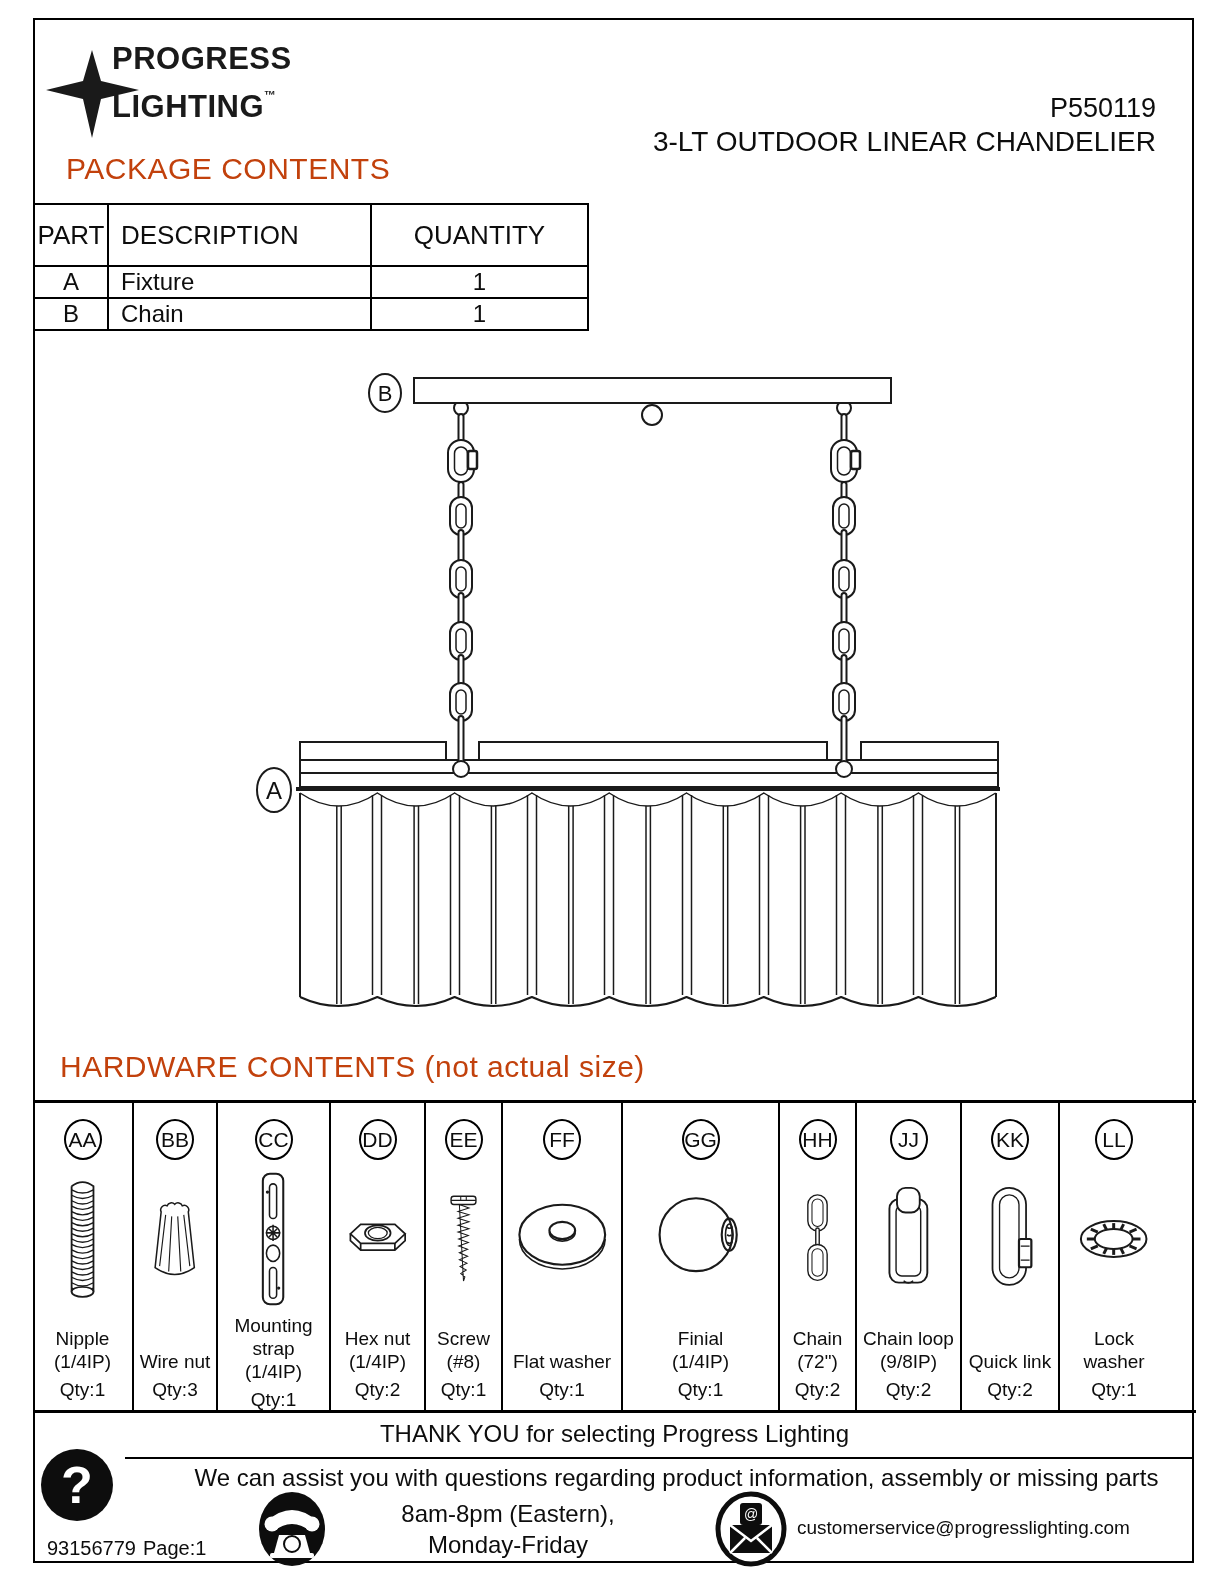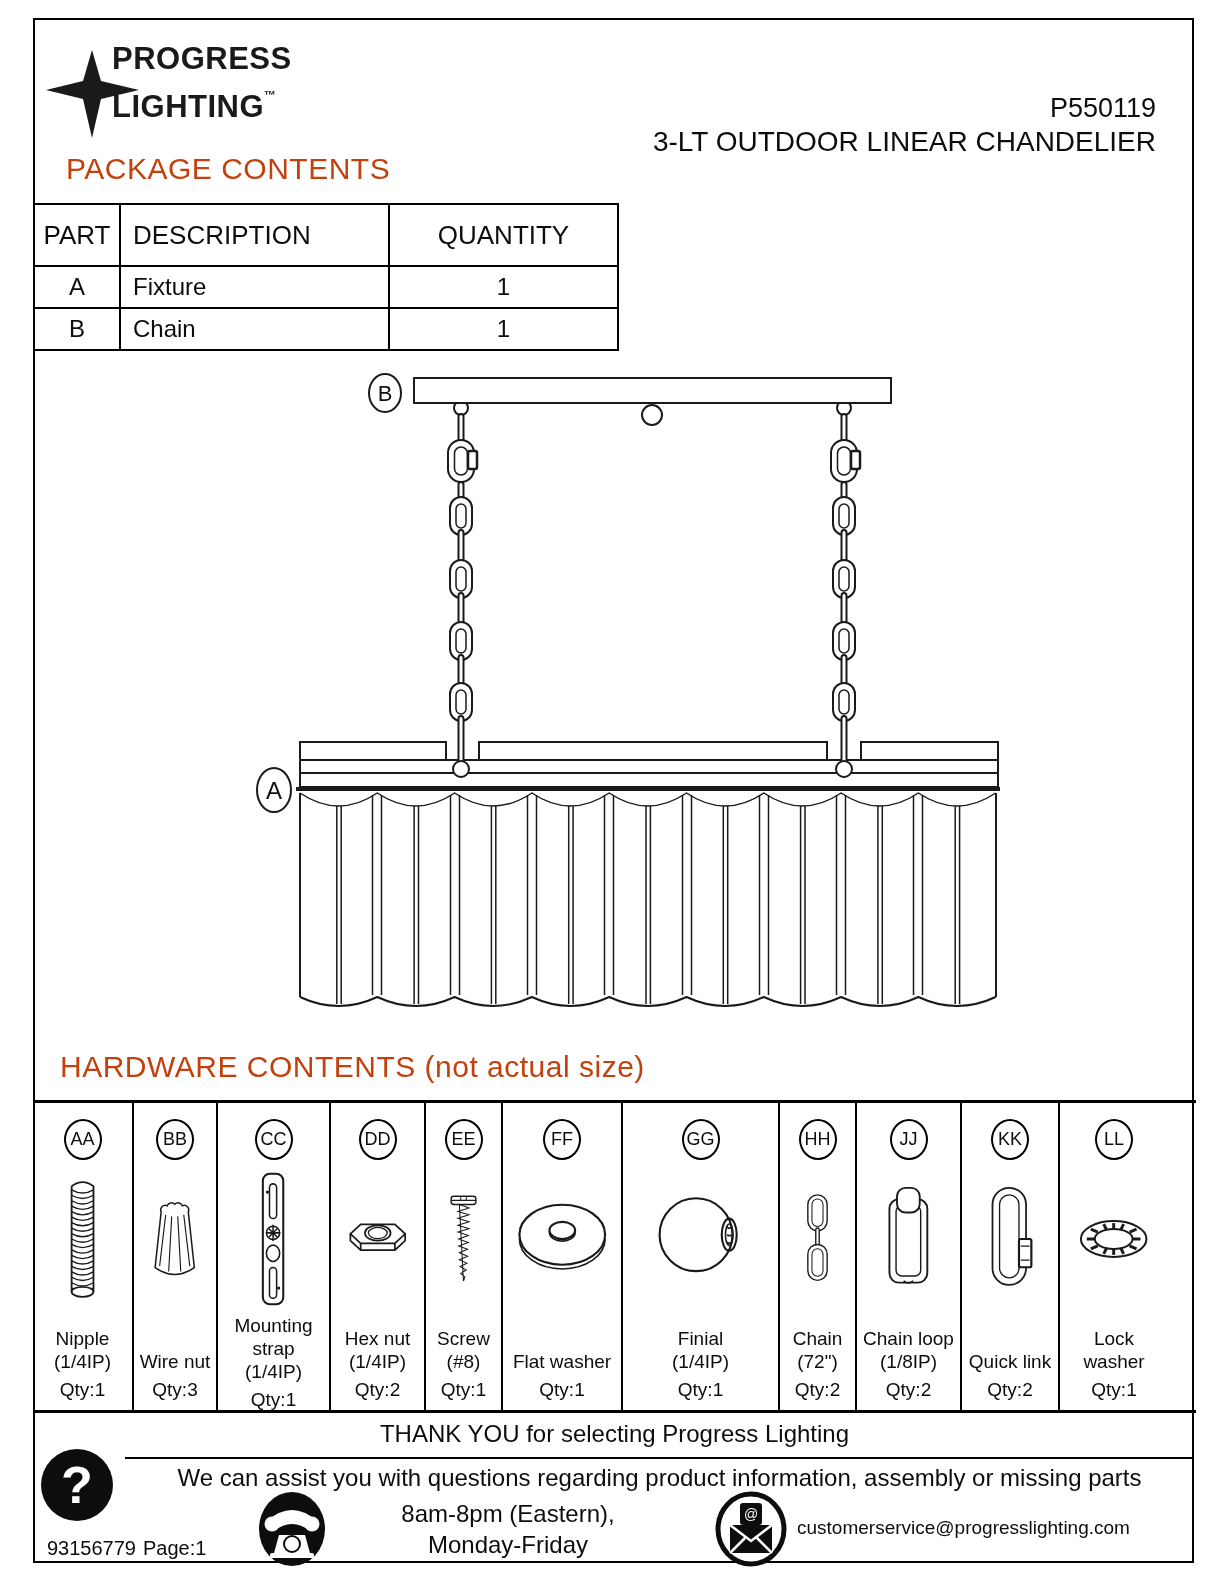--- a/index.html
+++ b/index.html
@@ -15,21 +15,21 @@
   }
   
   .logo-text{left:112px;top:40px;font-weight:800;font-size:31px;line-height:37px;letter-spacing:.5px;color:#1a1a1a;}
   .logo-text sup{font-size:12px;font-weight:700;vertical-align:18px;}
   .product-head{right:68px;top:92px;text-align:right;color:#0d0d0d;}
   .product-head .pn{font-size:27px;line-height:32px;}
   .product-head .pt{font-size:28px;line-height:36px;}
   .section-heading{font-size:30px;letter-spacing:.5px;color:#c2410c;}
   
   table.pkg{left:33px;top:203px;border-collapse:collapse;position:absolute;table-layout:fixed;}
-  table.pkg td,table.pkg th{border:2px solid #000;font-weight:normal;color:#0d0d0d;padding:6px;}
+  table.pkg td,table.pkg th{border:2px solid #000;font-weight:normal;color:#0d0d0d;padding:0;}
   table.pkg th{font-size:26px;}
   table.pkg td{font-size:24px;}
   .c-part{width:72px;text-align:center;}
   .c-desc{width:249px;text-align:left;padding-left:12px !important;}
   .c-qty{width:215px;text-align:center;}
   tr.hdr{height:62px;}
   tr.row{height:32px;}
   
   .hw-wrap{
     left:33px;top:1100px;width:1163px;height:310px;
@@ -37,34 +37,34 @@
   }
   .hw-cell{
     box-sizing:border-box;border-right:2px solid #000;
     display:flex;flex-direction:column;align-items:center;
     overflow:hidden;
   }
   .hw-cell:last-child{border-right:none;}
   .hw-badge{
     margin-top:16px;width:38px;height:41px;border:2px solid #000;border-radius:50%;
     display:flex;align-items:center;justify-content:center;
-    font-size:18px;color:#0d0d0d;flex:none;box-sizing:border-box;
+    font-size:21px;color:#0d0d0d;flex:none;box-sizing:border-box;
   }
   .hw-icon{margin-top:4px;height:150px;width:92%;flex:none;}
   .hw-name{margin-top:auto;font-size:19px;line-height:23px;text-align:center;color:#0d0d0d;}
   .hw-qty{margin-top:6px;margin-bottom:9px;font-size:19px;color:#0d0d0d;}
   .hw-cell:last-child .hw-name{max-width:70px;}
   
   .footer{
     left:33px;top:1410px;width:1163px;height:153px;
     box-sizing:border-box;border-top:3px solid #000;
   }
   .f-thanks{position:absolute;top:7px;left:0;width:100%;text-align:center;font-size:24px;color:#0d0d0d;}
   .f-divider{position:absolute;top:44px;left:92px;right:2px;border-top:2px solid #000;}
-  .f-assist{position:absolute;top:51px;left:92px;width:1069px;text-align:center;font-size:24px;color:#0d0d0d;}
+  .f-assist{position:absolute;top:51px;left:109px;width:1069px;text-align:center;font-size:24px;color:#0d0d0d;}
   .q-icon{
     position:absolute;left:8px;top:36px;width:72px;height:72px;border-radius:50%;
     background:#0d0d0d;color:#fff;display:flex;align-items:center;justify-content:center;
     font-size:52px;font-weight:bold;
   }
   .f-doc{position:absolute;left:14px;top:124px;font-size:20px;color:#0d0d0d;}
   .f-page{position:absolute;left:110px;top:124px;font-size:20px;color:#0d0d0d;}
   .phone-icon{position:absolute;left:224px;top:78px;}
   .f-phoneblock{position:absolute;left:330px;top:85px;width:290px;text-align:center;font-size:24px;line-height:31px;color:#0d0d0d;}
   .email-icon{position:absolute;left:681px;top:78px;}
@@ -361,21 +361,21 @@
         <span>JJ</span>
       </div>
     <svg class="hw-icon" viewBox="0 0 100 140" preserveAspectRatio="xMidYMid meet">
       <rect x="30" y="28" width="40" height="88" rx="10" class="ln"></rect>
       <rect x="37" y="35" width="26" height="74" rx="6" class="thin"></rect>
       <rect x="38" y="16" width="24" height="26" rx="9" class="lnw"></rect>
       <path class="thin" d="M45,114 q5,5 10,0"></path>
     </svg>
     <div class="hw-name">
       <div>Chain loop</div>
-        <div>(1/8IP)</div>
+        <div>(9/8IP)</div>
     </div>
     <div class="hw-qty">Qty:2</div>
   </div>
 
   <div class="hw-cell" style="width:98px">
     <div class="hw-badge">
         <span>KK</span>
       </div>
     <svg class="hw-icon" viewBox="0 0 100 140" preserveAspectRatio="xMidYMid meet">
       <rect x="30" y="12" width="38" height="110" rx="19" class="ln"></rect>

